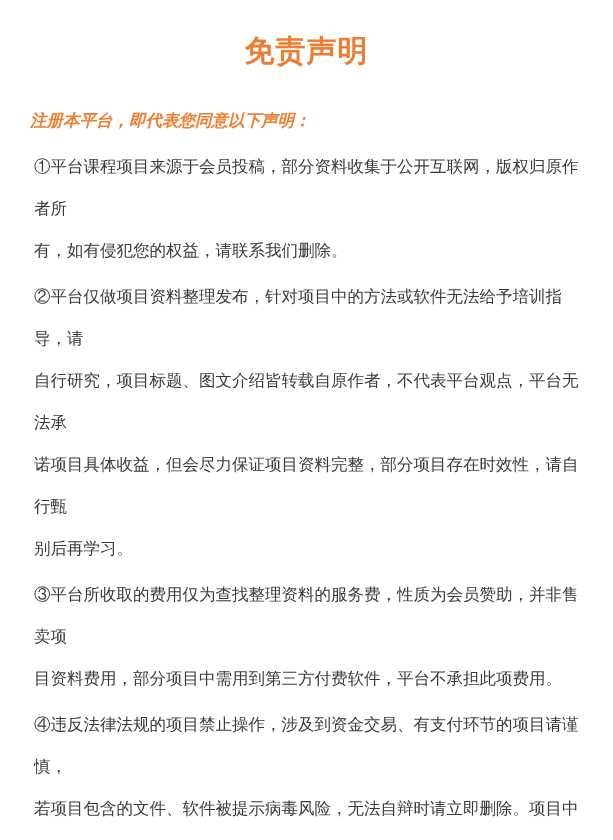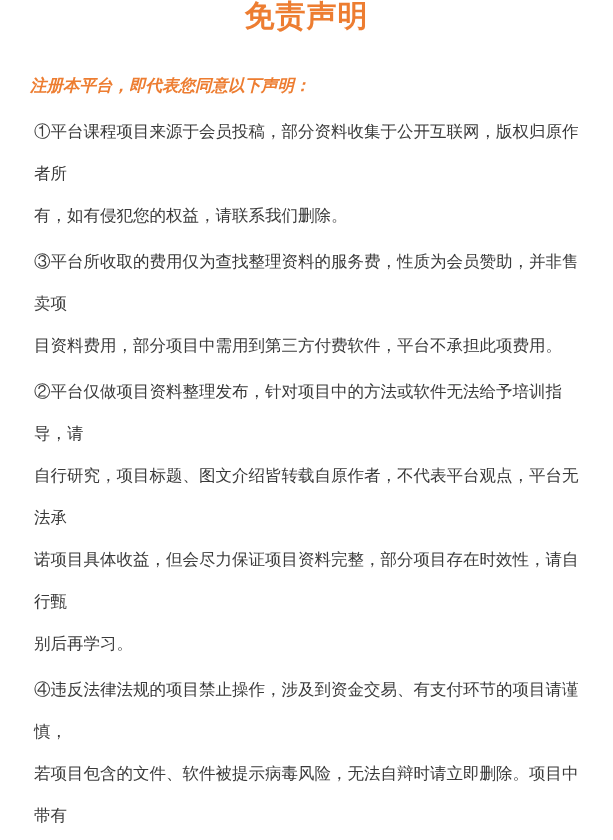--- a/index.html
+++ b/index.html
@@ -15,20 +15,21 @@
     -webkit-font-smoothing: antialiased;
   }
   .page {
     width: 613px;
     height: 840px;
     background: #ffffff;
     box-sizing: border-box;
   }
   .doc-title {
     margin: 0;
+    padding-top: 35px;
     text-align: center;
     font-size: 30px;
     line-height: 32px;
     font-weight: bold;
     letter-spacing: 1px;
     color: #ED7D31;
   }
   .content {
     margin: 32px 21px 0 30px;
     width: 562px;
@@ -56,27 +57,27 @@
 
   <h1 class="doc-title">免责声明</h1>
 
   <div class="content">
 
     <p class="subtitle">注册本平台，即代表您同意以下声明：</p>
 
     <p class="para">①平台课程项目来源于会员投稿，部分资料收集于公开互联网，版权归原作者所
 有，如有侵犯您的权益，请联系我们删除。</p>
 
-    <p class="para">③平台所收取的费用仅为查找整理资料的服务费，性质为会员赞助，并非售卖项
-目资料费用，部分项目中需用到第三方付费软件，平台不承担此项费用。</p>
-
     <p class="para">②平台仅做项目资料整理发布，针对项目中的方法或软件无法给予培训指导，请
 自行研究，项目标题、图文介绍皆转载自原作者，不代表平台观点，平台无法承
 诺项目具体收益，但会尽力保证项目资料完整，部分项目存在时效性，请自行甄
 别后再学习。</p>
+
+    <p class="para">③平台所收取的费用仅为查找整理资料的服务费，性质为会员赞助，并非售卖项
+目资料费用，部分项目中需用到第三方付费软件，平台不承担此项费用。</p>
 
     <p class="para">④违反法律法规的项目禁止操作，涉及到资金交易、有支付环节的项目请谨慎，
 若项目包含的文件、软件被提示病毒风险，无法自辩时请立即删除。项目中带有
 原作者联系方式的，请自行判断是否可靠，平台对项目及作者真实性、可靠性无
 法做出判断，不对操作项目的损失负责，亦不承担任何法律责任！</p>
 
   </div>
 </div>
 
 </body></html>

